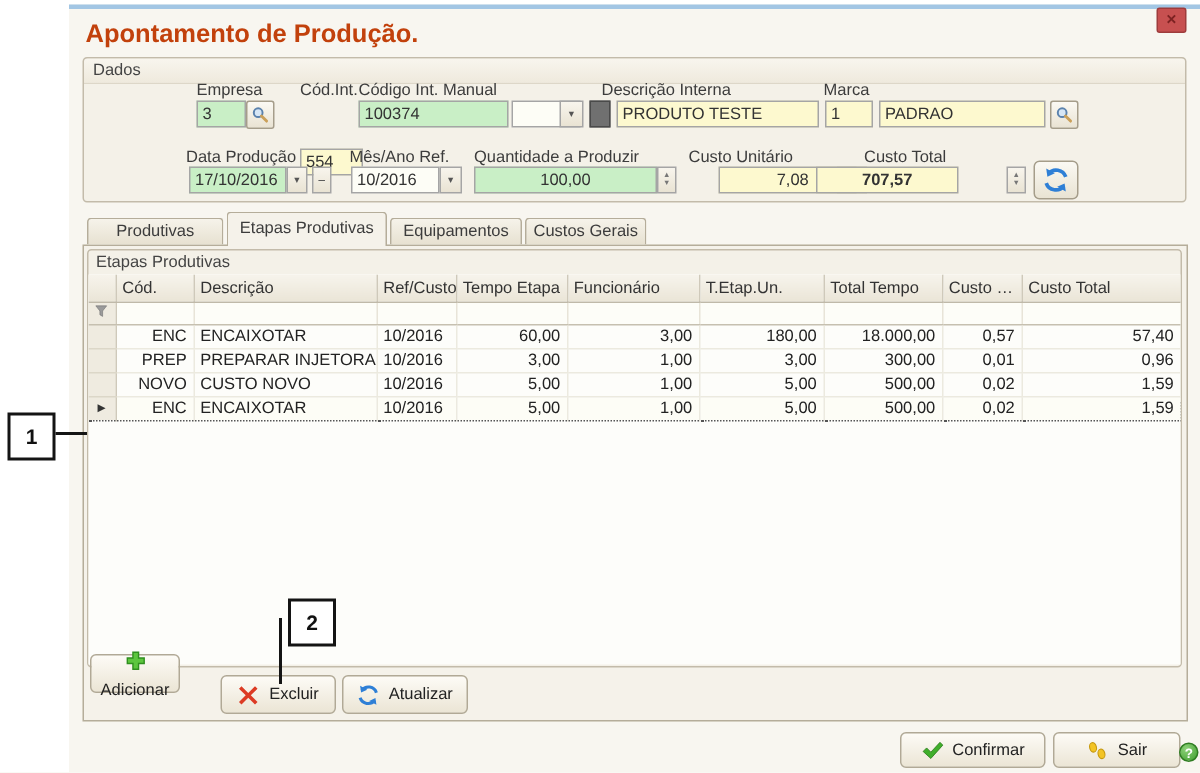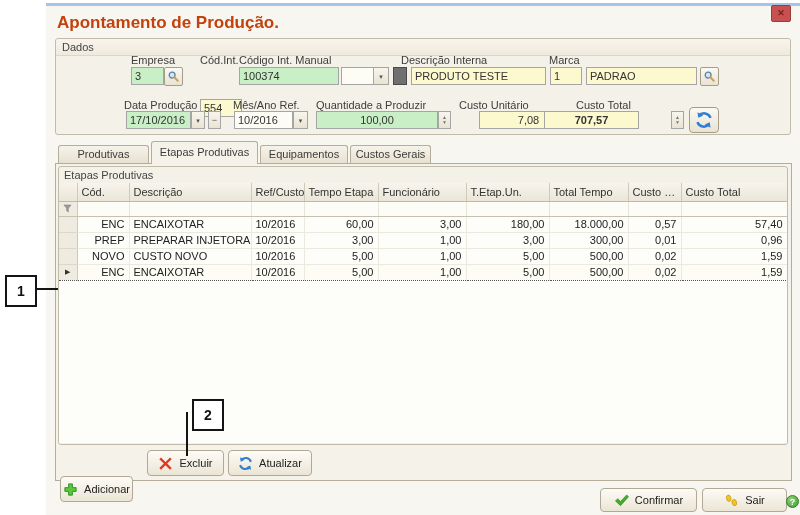--- a/index.html
+++ b/index.html
@@ -263,21 +263,21 @@
           <td class="gc a-r">1,00</td>
           <td class="gc a-r">5,00</td>
           <td class="gc a-r">500,00</td>
           <td class="gc a-r">0,02</td>
           <td class="gc a-r">1,59</td>
         </tr>
       </tbody>
     </table>
 </div>
 
-<div class="xbtn" style="left:60px;top:476px;width:73px;height:26px;">
+<div class="xbtn" style="left:60px;top:436px;width:60px;height:26px;flex-direction:column;">
   <svg viewBox="0 0 16 16">
       <path d="M6 2h4v4h4v4h-4v4H6v-4H2V6h4z" fill="#5cc63e" stroke="#2f8f1f" stroke-width="1"></path>
     </svg>
   <span>Adicionar</span>
 </div>
 <div class="xbtn" style="left:147px;top:450px;width:77px;height:26px;">
   <svg viewBox="0 0 16 16">
       <path d="M3.2 1.6L8 6.4l4.8-4.8 1.8 1.8L9.8 8l4.8 4.8-1.8 1.8L8 9.8l-4.8 4.8-1.8-1.8L6.2 8 1.4 3.4z" fill="#dc3b24"></path>
     </svg>
   <span>Excluir</span>

